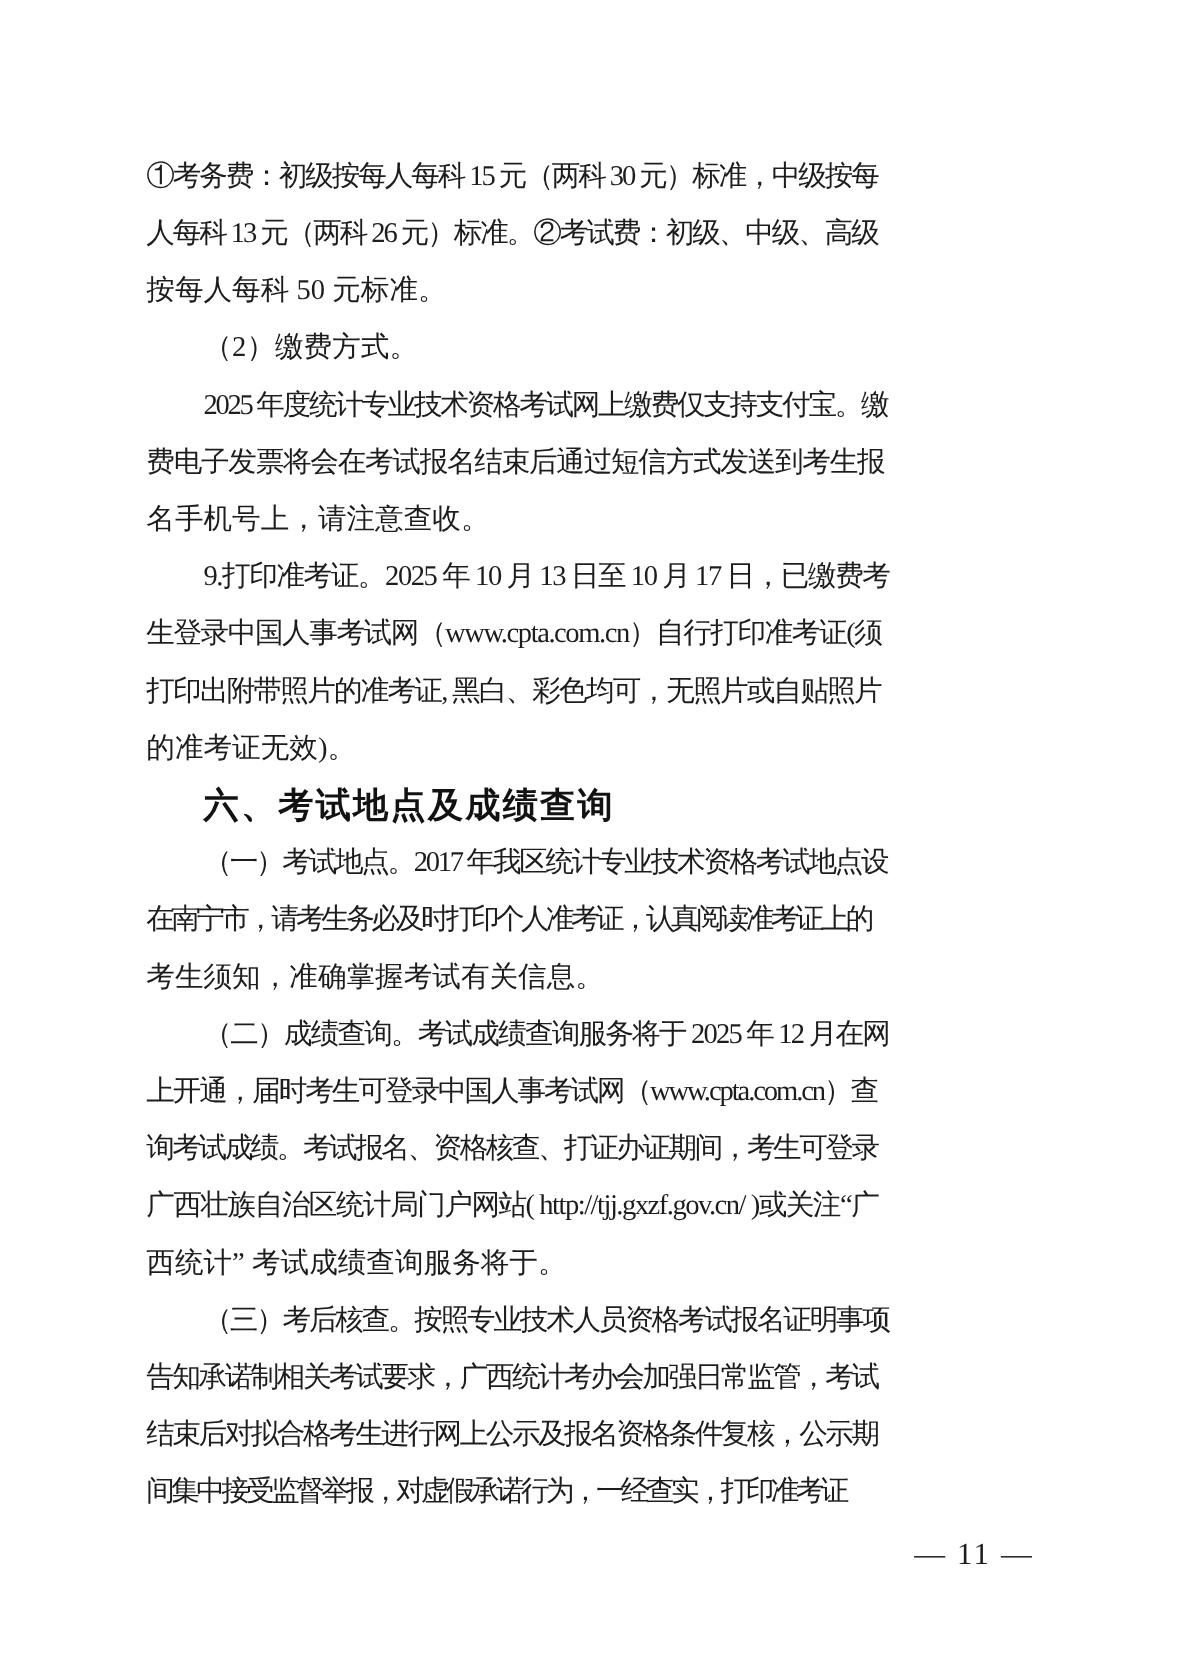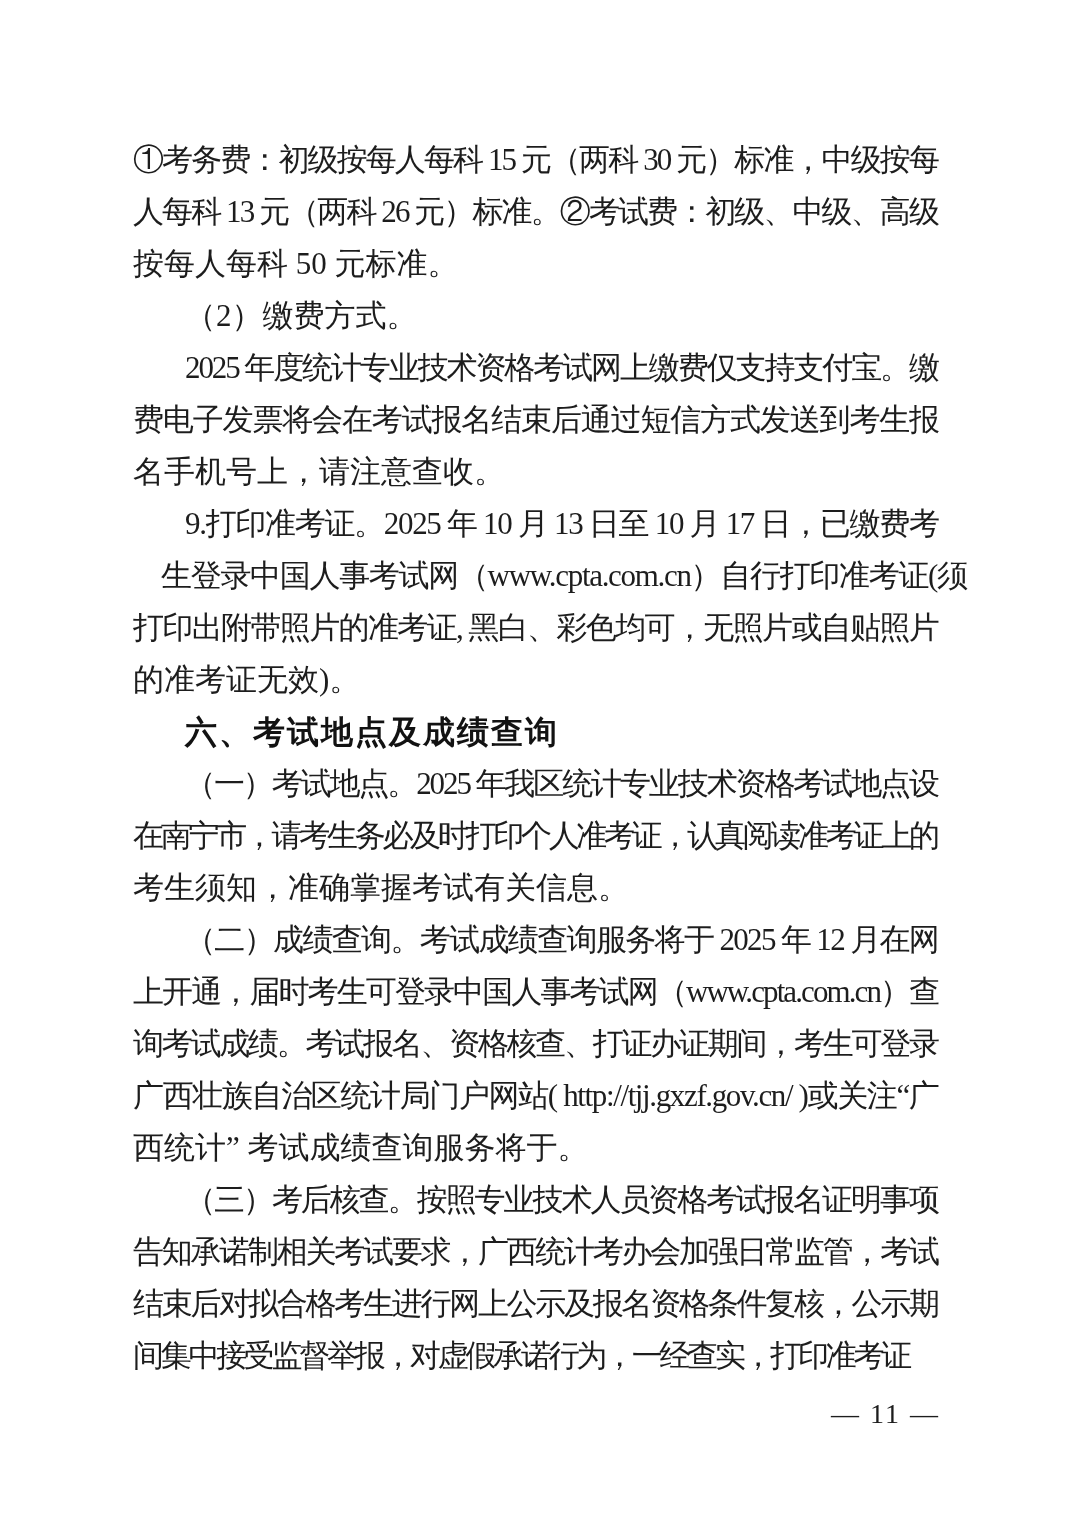--- a/index.html
+++ b/index.html
@@ -16,21 +16,21 @@
     font-family: "Liberation Serif", "DejaVu Serif", serif;
     color: #1d1d1d;
   }
   .text-block {
     position: absolute;
     left: 133px;
     top: 134px;
     width: 807px;
   }
   .line {
-    font-size: 31px;
+    font-size: 26px;
     line-height: 52px;
     height: 52px;
     white-space: nowrap;
     text-rendering: optimizeLegibility;
   }
   
   .ind {
     padding-left: 52px;
   }
   
@@ -58,25 +58,25 @@
 
   <div class="text-block">
     <div class="line j"><span style="white-space: nowrap; letter-spacing: -1.91px;">①考务费：初级按每人每科 15 元（两科 30 元）标准，中级按每</span></div>
     <div class="line j"><span style="white-space: nowrap; letter-spacing: -1.91px;">人每科 13 元（两科 26 元）标准。②考试费：初级、中级、高级</span></div>
     <div class="line">按每人每科 50 元标准。</div>
     <div class="line ind">（2）缴费方式。</div>
     <div class="line j ind"><span style="white-space: nowrap; letter-spacing: -2.1px;">2025 年度统计专业技术资格考试网上缴费仅支持支付宝。缴</span></div>
     <div class="line j"><span style="white-space: nowrap; letter-spacing: -1.15px;">费电子发票将会在考试报名结束后通过短信方式发送到考生报</span></div>
     <div class="line">名手机号上，请注意查收。</div>
     <div class="line j ind"><span style="white-space: nowrap; letter-spacing: -1.31px;">9.打印准考证。2025 年 10 月 13 日至 10 月 17 日，已缴费考</span></div>
-    <div class="line j"><span style="white-space: nowrap; letter-spacing: -1.31px; margin-left: 28px;">生登录中国人事考试网（www.cpta.com.cn）自行打印准考证(须</span></div>
+    <div class="line j"><span style="white-space: nowrap; letter-spacing: -1.31px;">生登录中国人事考试网（www.cpta.com.cn）自行打印准考证(须</span></div>
     <div class="line j"><span style="white-space: nowrap; letter-spacing: -1.63px;">打印出附带照片的准考证, 黑白、彩色均可，无照片或自贴照片</span></div>
     <div class="line">的准考证无效)。</div>
     <div class="line ind heading">六、考试地点及成绩查询</div>
-    <div class="line j ind"><span style="white-space: nowrap; letter-spacing: -2.1px;">（一）考试地点。2025 年我区统计专业技术资格考试地点设</span></div>
+    <div class="line j ind"><span style="white-space: nowrap; letter-spacing: -2.1px;">（一）考试地点。2017 年我区统计专业技术资格考试地点设</span></div>
     <div class="line j"><span style="white-space: nowrap; letter-spacing: -3.29px; text-align: center;">在南宁市，请考生务必及时打印个人准考证，认真阅读准考证上的</span></div>
     <div class="line">考生须知，准确掌握考试有关信息。</div>
     <div class="line j ind"><span style="white-space: nowrap; letter-spacing: -1.65px;">（二）成绩查询。考试成绩查询服务将于 2025 年 12 月在网</span></div>
     <div class="line j"><span style="white-space: nowrap; letter-spacing: -1.9px;">上开通，届时考生可登录中国人事考试网（www.cpta.com.cn）查</span></div>
     <div class="line j"><span style="white-space: nowrap; letter-spacing: -2.26px;">询考试成绩。考试报名、资格核查、打证办证期间，考生可登录</span></div>
     <div class="line j"><span style="white-space: nowrap; letter-spacing: -1.37px; font-family: Liberation Serif, serif;">广西壮族自治区统计局门户网站( http://tjj.gxzf.gov.cn/ )或关注“广</span></div>
     <div class="line">西统计” 考试成绩查询服务将于。</div>
     <div class="line j ind"><span style="white-space: nowrap; letter-spacing: -2.04px;">（三）考后核查。按照专业技术人员资格考试报名证明事项</span></div>
     <div class="line j"><span style="white-space: nowrap; letter-spacing: -2.26px;">告知承诺制相关考试要求，广西统计考办会加强日常监管，考试</span></div>
     <div class="line j"><span style="white-space: nowrap; letter-spacing: -2.26px;">结束后对拟合格考生进行网上公示及报名资格条件复核，公示期</span></div>

